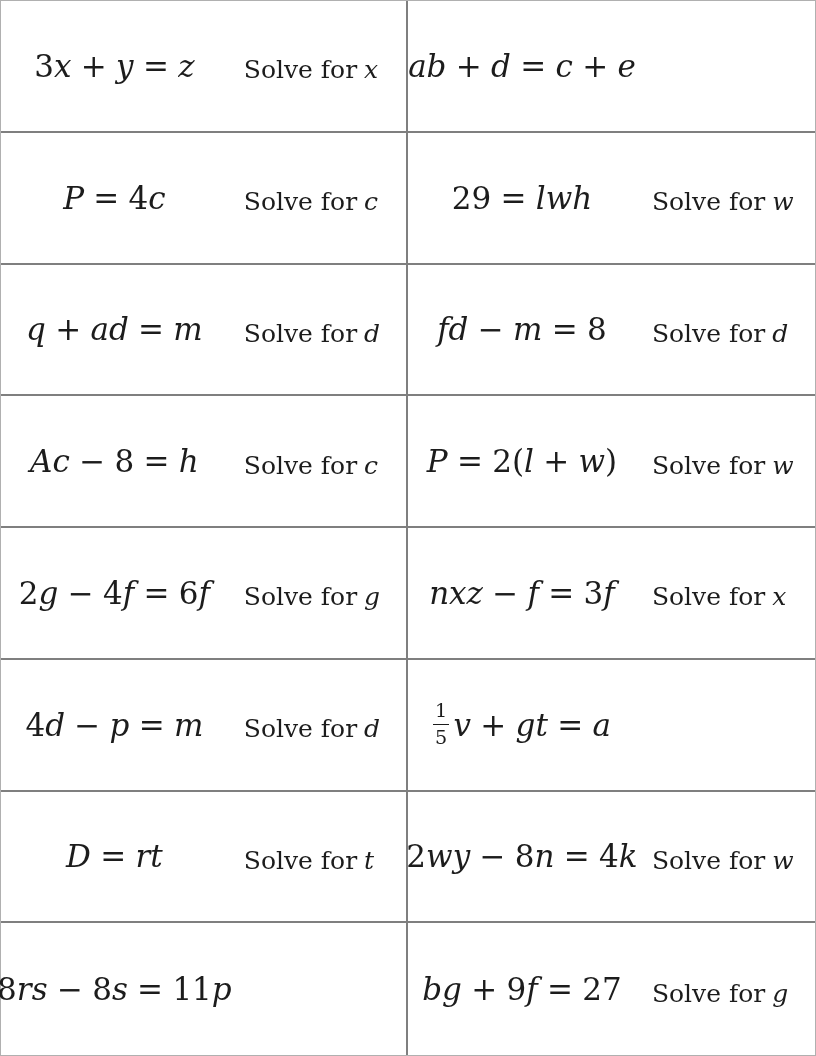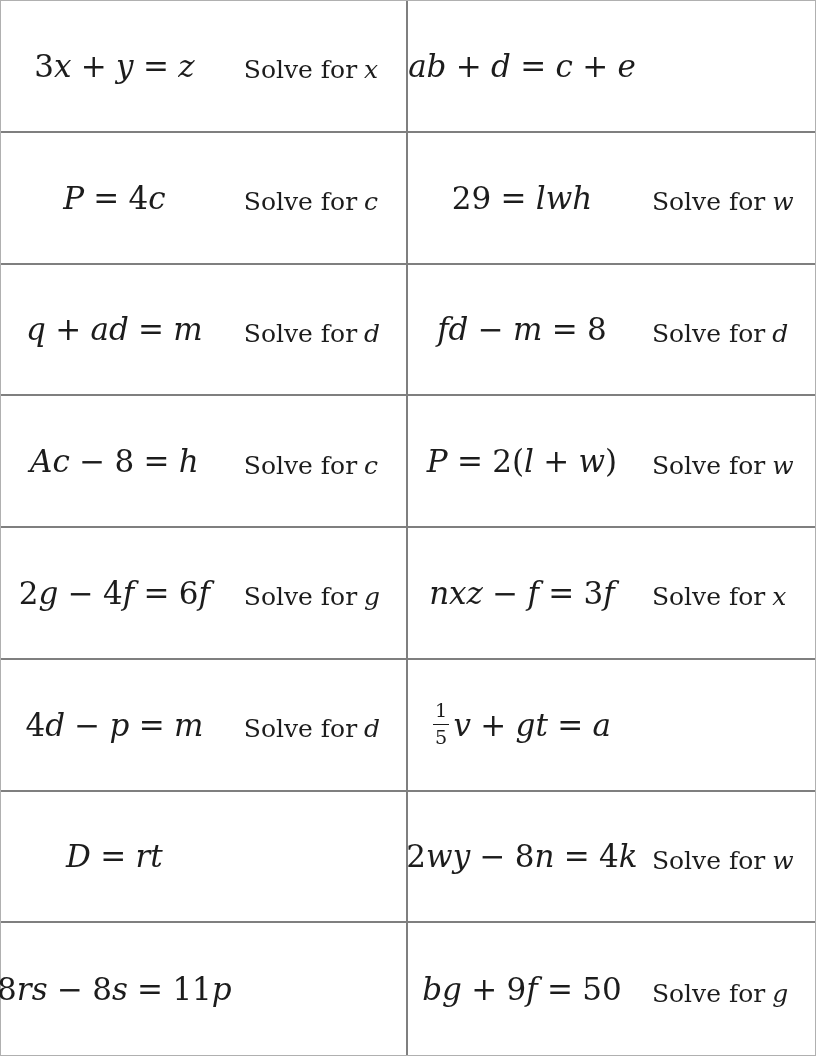--- a/index.html
+++ b/index.html
@@ -190,20 +190,21 @@
         <span class="o">=</span>
         <span class="v">a</span>
       </div>
   </div>
   <div class="cell">
     <div class="eq-area">
         <span class="v">D</span>
         <span class="o">=</span>
         <span class="v">rt</span>
       </div>
+    <div class="solve-area"><span>Solve for</span><span class="solve-var">t</span></div>
   </div>
   <div class="cell">
     <div class="eq-area">
         <span class="n">2</span>
         <span class="v">wy</span>
         <span class="o">−</span>
         <span class="n">8</span>
         <span class="v">n</span>
         <span class="o">=</span>
         <span class="n">4</span>
@@ -223,17 +224,17 @@
         <span class="v">p</span>
       </div>
   </div>
   <div class="cell">
     <div class="eq-area">
         <span class="v">bg</span>
         <span class="o">+</span>
         <span class="n">9</span>
         <span class="v">f</span>
         <span class="o">=</span>
-        <span class="n">50</span>
+        <span class="n">27</span>
       </div>
     <div class="solve-area"><span>Solve for</span><span class="solve-var">g</span></div>
   </div>
 </div>
 
 </body></html>

